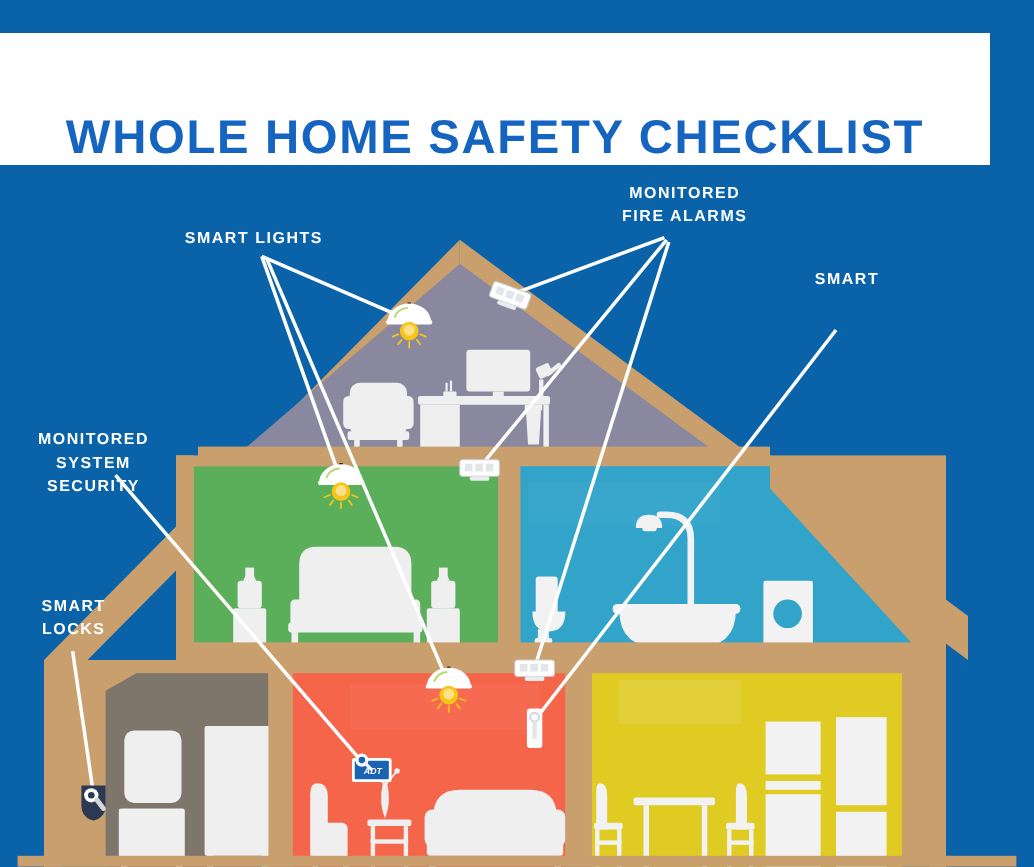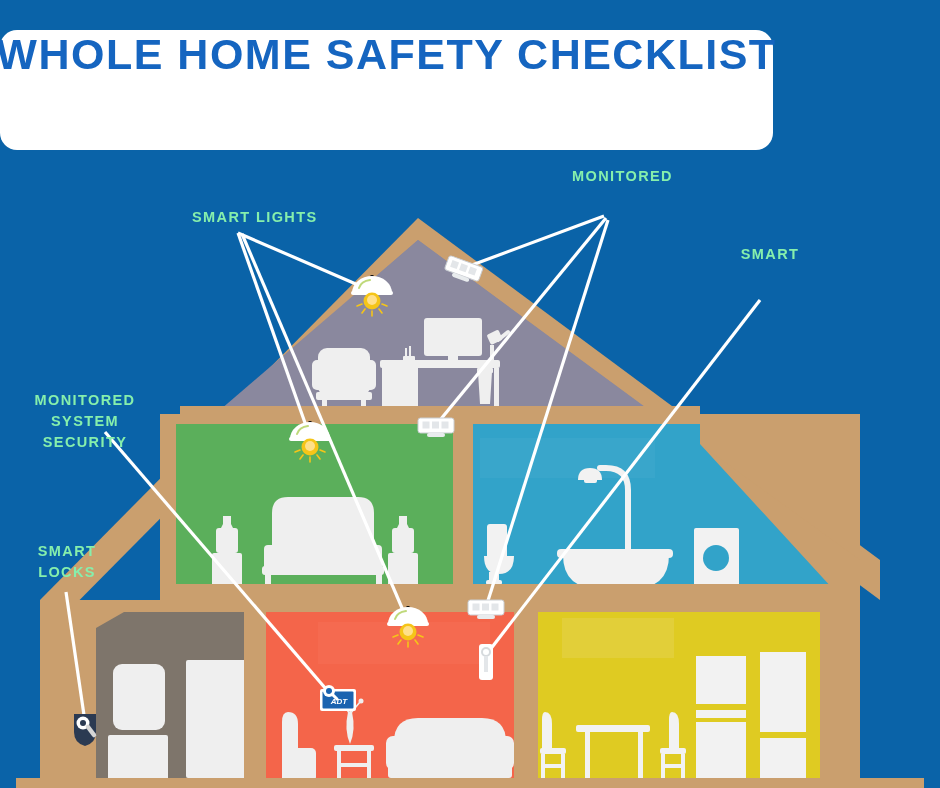--- a/index.html
+++ b/index.html
@@ -6,38 +6,38 @@
   body{
     width:940px;height:788px;overflow:hidden;
     background:#0A63A8;
     font-family:"Liberation Sans", sans-serif;
     position:relative;
   }
   #stage{position:absolute;inset:0;width:940px;height:788px;font-style:italic;}
   #stage svg{display:block;}
 
   .title-banner{
-    position:absolute;left:0;top:30px;width:773px;height:120px;
-    background:#ffffff;display:flex;align-items:flex-start;justify-content:center;border-radius:17px;
+    position:absolute;left:0;top:30px;width:900px;height:120px;
+    background:#ffffff;display:flex;align-items:flex-end;justify-content:center;
   }
   .title-text{
     color:#1565C0;
     font-size:43px;font-weight:bold;letter-spacing:1.5px;
     font-family:"Liberation Sans", sans-serif;
     text-transform:uppercase;white-space:nowrap;
   }
 
   .callout{
-    position:absolute;color:#86efac;font-weight:bold;
+    position:absolute;color:#ffffff;font-weight:bold;
     font-size:14.5px;letter-spacing:1.4px;line-height:1.45;
     text-transform:uppercase;font-family:"Liberation Sans", sans-serif;
   }
   .callout span{display:block;}
   .c-center{text-align:center;}
-  .c-left{text-align:left;margin-left:24px;}
+  .c-left{text-align:left;}
 
   #cl-lights{left:168px;top:207px;text-align:left;}
   #cl-fire{left:520px;top:166px;width:205px;text-align:center;}
   #cl-thermo{left:690px;top:244px;width:160px;text-align:center;}
   #cl-security{left:10px;top:390px;width:150px;text-align:center;}
   #cl-locks{left:12px;top:541px;width:110px;text-align:center;}
 </style>
 </head>
 <body>
 
@@ -301,20 +301,21 @@
 <div class="title-banner">
   <div class="title-text">WHOLE HOME SAFETY CHECKLIST</div>
 </div>
 
 <div class="callout c-left" id="cl-lights">
   <span>SMART LIGHTS</span>
 </div>
 
 <div class="callout c-center" id="cl-fire">
   <span>MONITORED</span>
+  <span>FIRE ALARMS</span>
 </div>
 
 <div class="callout c-center" id="cl-thermo">
   <span>SMART</span>
 </div>
 
 <div class="callout c-center" id="cl-security">
   <span>MONITORED</span>
   <span>SYSTEM</span>
   <span>SECURITY</span>

